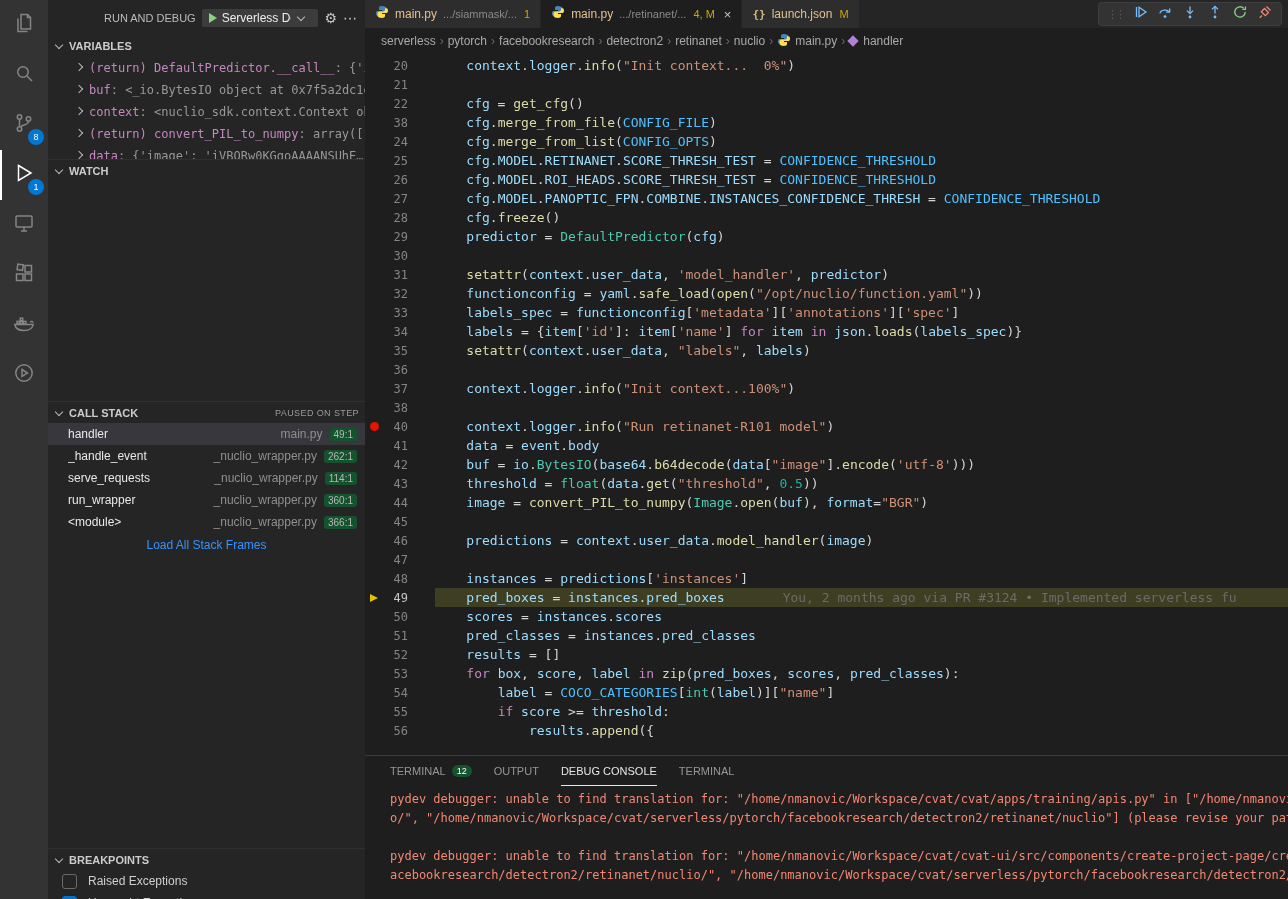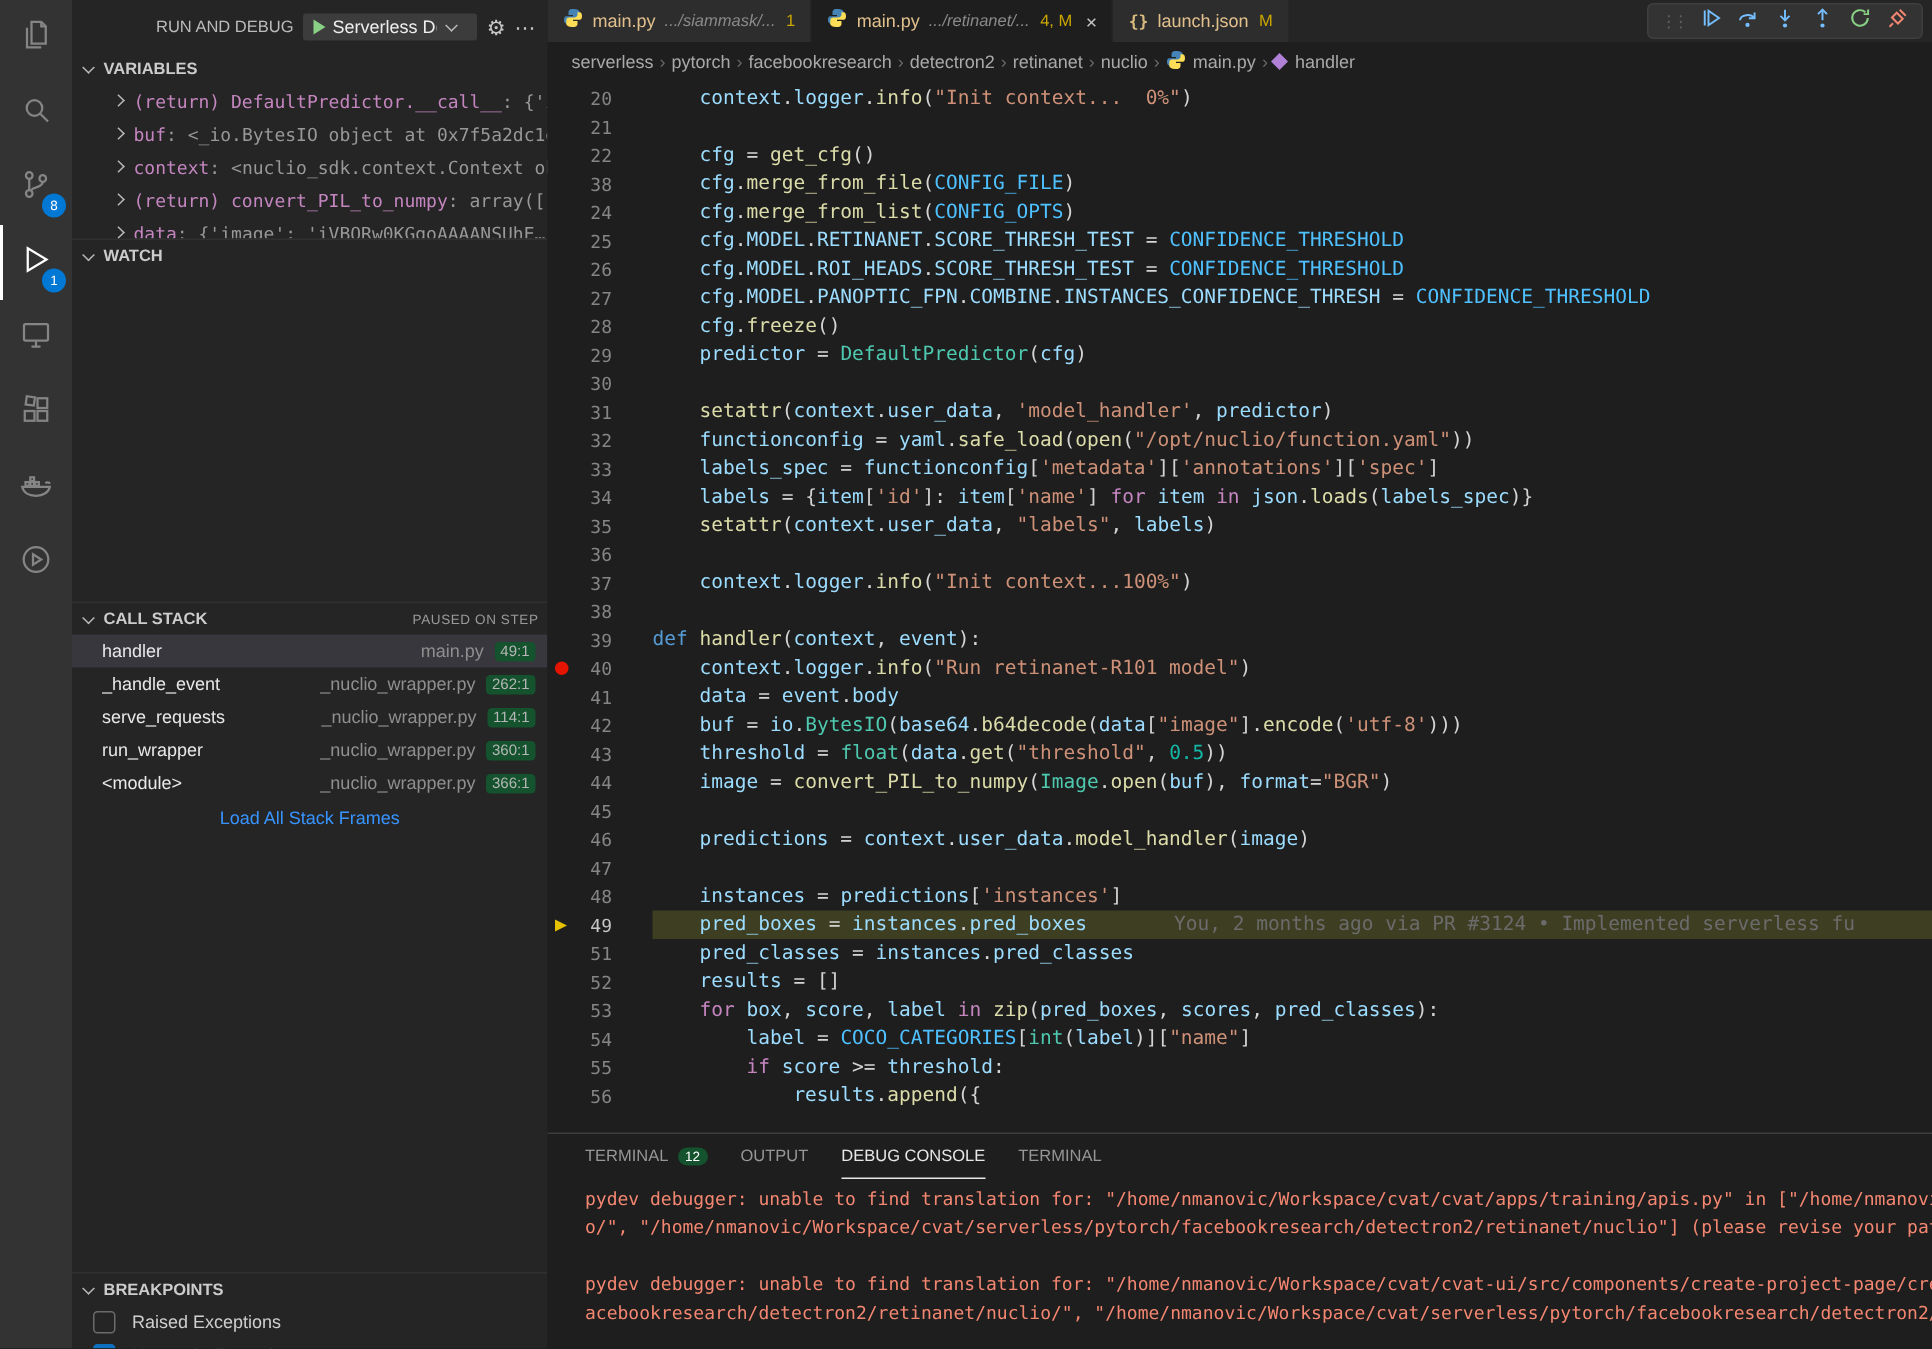--- a/index.html
+++ b/index.html
@@ -48,21 +48,21 @@
   .bp-row { height:22px; display:flex; align-items:center; padding-left:14px; gap:11px; font-size:12px; color:#cfcfcf; cursor:pointer; }
   .checkbox { width:15px; height:15px; border:1px solid #6b6b6b; border-radius:3px; background:transparent; flex:none; display:flex; align-items:center; justify-content:center; font-size:11px; color:#fff; }
   .checkbox.checked { background:#0e70c0; border-color:#0e70c0; }
 
   
   .main { flex:1; min-width:0; display:flex; flex-direction:column; background:#1e1e1e; }
   .tabbar { height:28px; flex:none; background:#252526; display:flex; position:relative; }
   .tab { display:flex; align-items:center; padding:0 10px; background:#2d2d2d; border-right:1px solid #252526; cursor:pointer; white-space:nowrap; }
   .tab.active { background:#1e1e1e; }
   .tab-label { color:#e2c08d; font-size:12px; margin-left:6px; }
-  .tab-dir { color:#8a8a8a; font-size:11px; margin-left:6px;font-style:italic; }
+  .tab-dir { color:#8a8a8a; font-size:11px; margin-left:6px; }
   .tab-badge { color:#cca700; font-size:11px; margin-left:7px; }
   .tab-close { color:#c5c5c5; font-size:13px; margin-left:9px; cursor:pointer; }
   .json-ico { color:#d7ba7d; font-size:11px; font-weight:bold; font-family:"DejaVu Sans Mono", monospace; }
 
   .debug-toolbar { position:absolute; right:6px; top:2px; height:24px; display:flex; align-items:center; gap:9px; background:#333333; border:1px solid #3f3f3f; border-radius:4px; padding:0 8px; }
   .grip { color:#606060; font-size:11px; letter-spacing:-3px; cursor:grab; }
   .dbg-btn { display:flex; align-items:center; cursor:pointer; }
 
   .breadcrumbs { height:26px; flex:none; display:flex; align-items:center; padding-left:16px; font-size:12px; color:#a9a9a9; gap:4px; white-space:nowrap; overflow:hidden; }
   .bc-sep { color:#6a6a6a; }
@@ -388,31 +388,31 @@
           <div class="code-line"><span class="glyph"></span><span class="lineno">29</span><span class="code-area"><span class="tk-p">    </span><span class="tk-v">predictor</span><span class="tk-p"> = </span><span class="tk-t">DefaultPredictor</span><span class="tk-p">(</span><span class="tk-v">cfg</span><span class="tk-p">)</span></span></div>
           <div class="code-line"><span class="glyph"></span><span class="lineno">30</span><span class="code-area"></span></div>
           <div class="code-line"><span class="glyph"></span><span class="lineno">31</span><span class="code-area"><span class="tk-p">    </span><span class="tk-f">setattr</span><span class="tk-p">(</span><span class="tk-v">context</span><span class="tk-p">.</span><span class="tk-v">user_data</span><span class="tk-p">, </span><span class="tk-s">'model_handler'</span><span class="tk-p">, </span><span class="tk-v">predictor</span><span class="tk-p">)</span></span></div>
           <div class="code-line"><span class="glyph"></span><span class="lineno">32</span><span class="code-area"><span class="tk-p">    </span><span class="tk-v">functionconfig</span><span class="tk-p"> = </span><span class="tk-v">yaml</span><span class="tk-p">.</span><span class="tk-f">safe_load</span><span class="tk-p">(</span><span class="tk-f">open</span><span class="tk-p">(</span><span class="tk-s">"/opt/nuclio/function.yaml"</span><span class="tk-p">))</span></span></div>
           <div class="code-line"><span class="glyph"></span><span class="lineno">33</span><span class="code-area"><span class="tk-p">    </span><span class="tk-v">labels_spec</span><span class="tk-p"> = </span><span class="tk-v">functionconfig</span><span class="tk-p">[</span><span class="tk-s">'metadata'</span><span class="tk-p">][</span><span class="tk-s">'annotations'</span><span class="tk-p">][</span><span class="tk-s">'spec'</span><span class="tk-p">]</span></span></div>
           <div class="code-line"><span class="glyph"></span><span class="lineno">34</span><span class="code-area"><span class="tk-p">    </span><span class="tk-v">labels</span><span class="tk-p"> = {</span><span class="tk-v">item</span><span class="tk-p">[</span><span class="tk-s">'id'</span><span class="tk-p">]: </span><span class="tk-v">item</span><span class="tk-p">[</span><span class="tk-s">'name'</span><span class="tk-p">] </span><span class="tk-c">for</span><span class="tk-p"> </span><span class="tk-v">item</span><span class="tk-p"> </span><span class="tk-c">in</span><span class="tk-p"> </span><span class="tk-v">json</span><span class="tk-p">.</span><span class="tk-f">loads</span><span class="tk-p">(</span><span class="tk-v">labels_spec</span><span class="tk-p">)}</span></span></div>
           <div class="code-line"><span class="glyph"></span><span class="lineno">35</span><span class="code-area"><span class="tk-p">    </span><span class="tk-f">setattr</span><span class="tk-p">(</span><span class="tk-v">context</span><span class="tk-p">.</span><span class="tk-v">user_data</span><span class="tk-p">, </span><span class="tk-s">"labels"</span><span class="tk-p">, </span><span class="tk-v">labels</span><span class="tk-p">)</span></span></div>
           <div class="code-line"><span class="glyph"></span><span class="lineno">36</span><span class="code-area"></span></div>
           <div class="code-line"><span class="glyph"></span><span class="lineno">37</span><span class="code-area"><span class="tk-p">    </span><span class="tk-v">context</span><span class="tk-p">.</span><span class="tk-v">logger</span><span class="tk-p">.</span><span class="tk-f">info</span><span class="tk-p">(</span><span class="tk-s">"Init context...100%"</span><span class="tk-p">)</span></span></div>
           <div class="code-line"><span class="glyph"></span><span class="lineno">38</span><span class="code-area"></span></div>
-          <div class="code-line"><span class="glyph"></span><span class="lineno">39</span><span class="code-area"><span class="tk-k">def</span><span class="tk-p"> </span><span class="tk-f">handler</span><span class="tk-p">(</span><span class="tk-v">context</span><span class="tk-p">, </span><span class="tk-v">event</span><span class="tk-p">):</span></span></div>
           <div class="code-line"><span class="glyph"><span class="bp-dot"></span></span><span class="lineno">40</span><span class="code-area"><span class="tk-p">    </span><span class="tk-v">context</span><span class="tk-p">.</span><span class="tk-v">logger</span><span class="tk-p">.</span><span class="tk-f">info</span><span class="tk-p">(</span><span class="tk-s">"Run retinanet-R101 model"</span><span class="tk-p">)</span></span></div>
           <div class="code-line"><span class="glyph"></span><span class="lineno">41</span><span class="code-area"><span class="tk-p">    </span><span class="tk-v">data</span><span class="tk-p"> = </span><span class="tk-v">event</span><span class="tk-p">.</span><span class="tk-v">body</span></span></div>
           <div class="code-line"><span class="glyph"></span><span class="lineno">42</span><span class="code-area"><span class="tk-p">    </span><span class="tk-v">buf</span><span class="tk-p"> = </span><span class="tk-v">io</span><span class="tk-p">.</span><span class="tk-t">BytesIO</span><span class="tk-p">(</span><span class="tk-v">base64</span><span class="tk-p">.</span><span class="tk-f">b64decode</span><span class="tk-p">(</span><span class="tk-v">data</span><span class="tk-p">[</span><span class="tk-s">"image"</span><span class="tk-p">].</span><span class="tk-f">encode</span><span class="tk-p">(</span><span class="tk-s">'utf-8'</span><span class="tk-p">)))</span></span></div>
           <div class="code-line"><span class="glyph"></span><span class="lineno">43</span><span class="code-area"><span class="tk-p">    </span><span class="tk-v">threshold</span><span class="tk-p"> = </span><span class="tk-t">float</span><span class="tk-p">(</span><span class="tk-v">data</span><span class="tk-p">.</span><span class="tk-f">get</span><span class="tk-p">(</span><span class="tk-s">"threshold"</span><span class="tk-p">, </span><span class="tk-n">0.5</span><span class="tk-p">))</span></span></div>
           <div class="code-line"><span class="glyph"></span><span class="lineno">44</span><span class="code-area"><span class="tk-p">    </span><span class="tk-v">image</span><span class="tk-p"> = </span><span class="tk-f">convert_PIL_to_numpy</span><span class="tk-p">(</span><span class="tk-t">Image</span><span class="tk-p">.</span><span class="tk-f">open</span><span class="tk-p">(</span><span class="tk-v">buf</span><span class="tk-p">), </span><span class="tk-v">format</span><span class="tk-p">=</span><span class="tk-s">"BGR"</span><span class="tk-p">)</span></span></div>
           <div class="code-line"><span class="glyph"></span><span class="lineno">45</span><span class="code-area"></span></div>
           <div class="code-line"><span class="glyph"></span><span class="lineno">46</span><span class="code-area"><span class="tk-p">    </span><span class="tk-v">predictions</span><span class="tk-p"> = </span><span class="tk-v">context</span><span class="tk-p">.</span><span class="tk-v">user_data</span><span class="tk-p">.</span><span class="tk-f">model_handler</span><span class="tk-p">(</span><span class="tk-v">image</span><span class="tk-p">)</span></span></div>
           <div class="code-line"><span class="glyph"></span><span class="lineno">47</span><span class="code-area"></span></div>
           <div class="code-line"><span class="glyph"></span><span class="lineno">48</span><span class="code-area"><span class="tk-p">    </span><span class="tk-v">instances</span><span class="tk-p"> = </span><span class="tk-v">predictions</span><span class="tk-p">[</span><span class="tk-s">'instances'</span><span class="tk-p">]</span></span></div>
           <div class="code-line current"><span class="glyph"><span class="cur-arrow"></span></span><span class="lineno">49</span><span class="code-area"><span class="tk-p">    </span><span class="tk-v">pred_boxes</span><span class="tk-p"> = </span><span class="tk-v">instances</span><span class="tk-p">.</span><span class="tk-v">pred_boxes</span><span class="blame">You, 2 months ago via PR #3124 • Implemented serverless fu</span></span></div>
+          <div class="code-line"><span class="glyph"></span><span class="lineno">50</span><span class="code-area"><span class="tk-p">    </span><span class="tk-v">scores</span><span class="tk-p"> = </span><span class="tk-v">instances</span><span class="tk-p">.</span><span class="tk-v">scores</span></span></div>
           <div class="code-line"><span class="glyph"></span><span class="lineno">51</span><span class="code-area"><span class="tk-p">    </span><span class="tk-v">pred_classes</span><span class="tk-p"> = </span><span class="tk-v">instances</span><span class="tk-p">.</span><span class="tk-v">pred_classes</span></span></div>
           <div class="code-line"><span class="glyph"></span><span class="lineno">52</span><span class="code-area"><span class="tk-p">    </span><span class="tk-v">results</span><span class="tk-p"> = []</span></span></div>
           <div class="code-line"><span class="glyph"></span><span class="lineno">53</span><span class="code-area"><span class="tk-p">    </span><span class="tk-c">for</span><span class="tk-p"> </span><span class="tk-v">box</span><span class="tk-p">, </span><span class="tk-v">score</span><span class="tk-p">, </span><span class="tk-v">label</span><span class="tk-p"> </span><span class="tk-c">in</span><span class="tk-p"> </span><span class="tk-f">zip</span><span class="tk-p">(</span><span class="tk-v">pred_boxes</span><span class="tk-p">, </span><span class="tk-v">scores</span><span class="tk-p">, </span><span class="tk-v">pred_classes</span><span class="tk-p">):</span></span></div>
           <div class="code-line"><span class="glyph"></span><span class="lineno">54</span><span class="code-area"><span class="tk-p">        </span><span class="tk-v">label</span><span class="tk-p"> = </span><span class="tk-C">COCO_CATEGORIES</span><span class="tk-p">[</span><span class="tk-t">int</span><span class="tk-p">(</span><span class="tk-v">label</span><span class="tk-p">)][</span><span class="tk-s">"name"</span><span class="tk-p">]</span></span></div>
           <div class="code-line"><span class="glyph"></span><span class="lineno">55</span><span class="code-area"><span class="tk-p">        </span><span class="tk-c">if</span><span class="tk-p"> </span><span class="tk-v">score</span><span class="tk-p"> &gt;= </span><span class="tk-v">threshold</span><span class="tk-p">:</span></span></div>
           <div class="code-line"><span class="glyph"></span><span class="lineno">56</span><span class="code-area"><span class="tk-p">            </span><span class="tk-v">results</span><span class="tk-p">.</span><span class="tk-f">append</span><span class="tk-p">({</span></span></div>
         </div>
     </div>
 
     <div class="panel">

